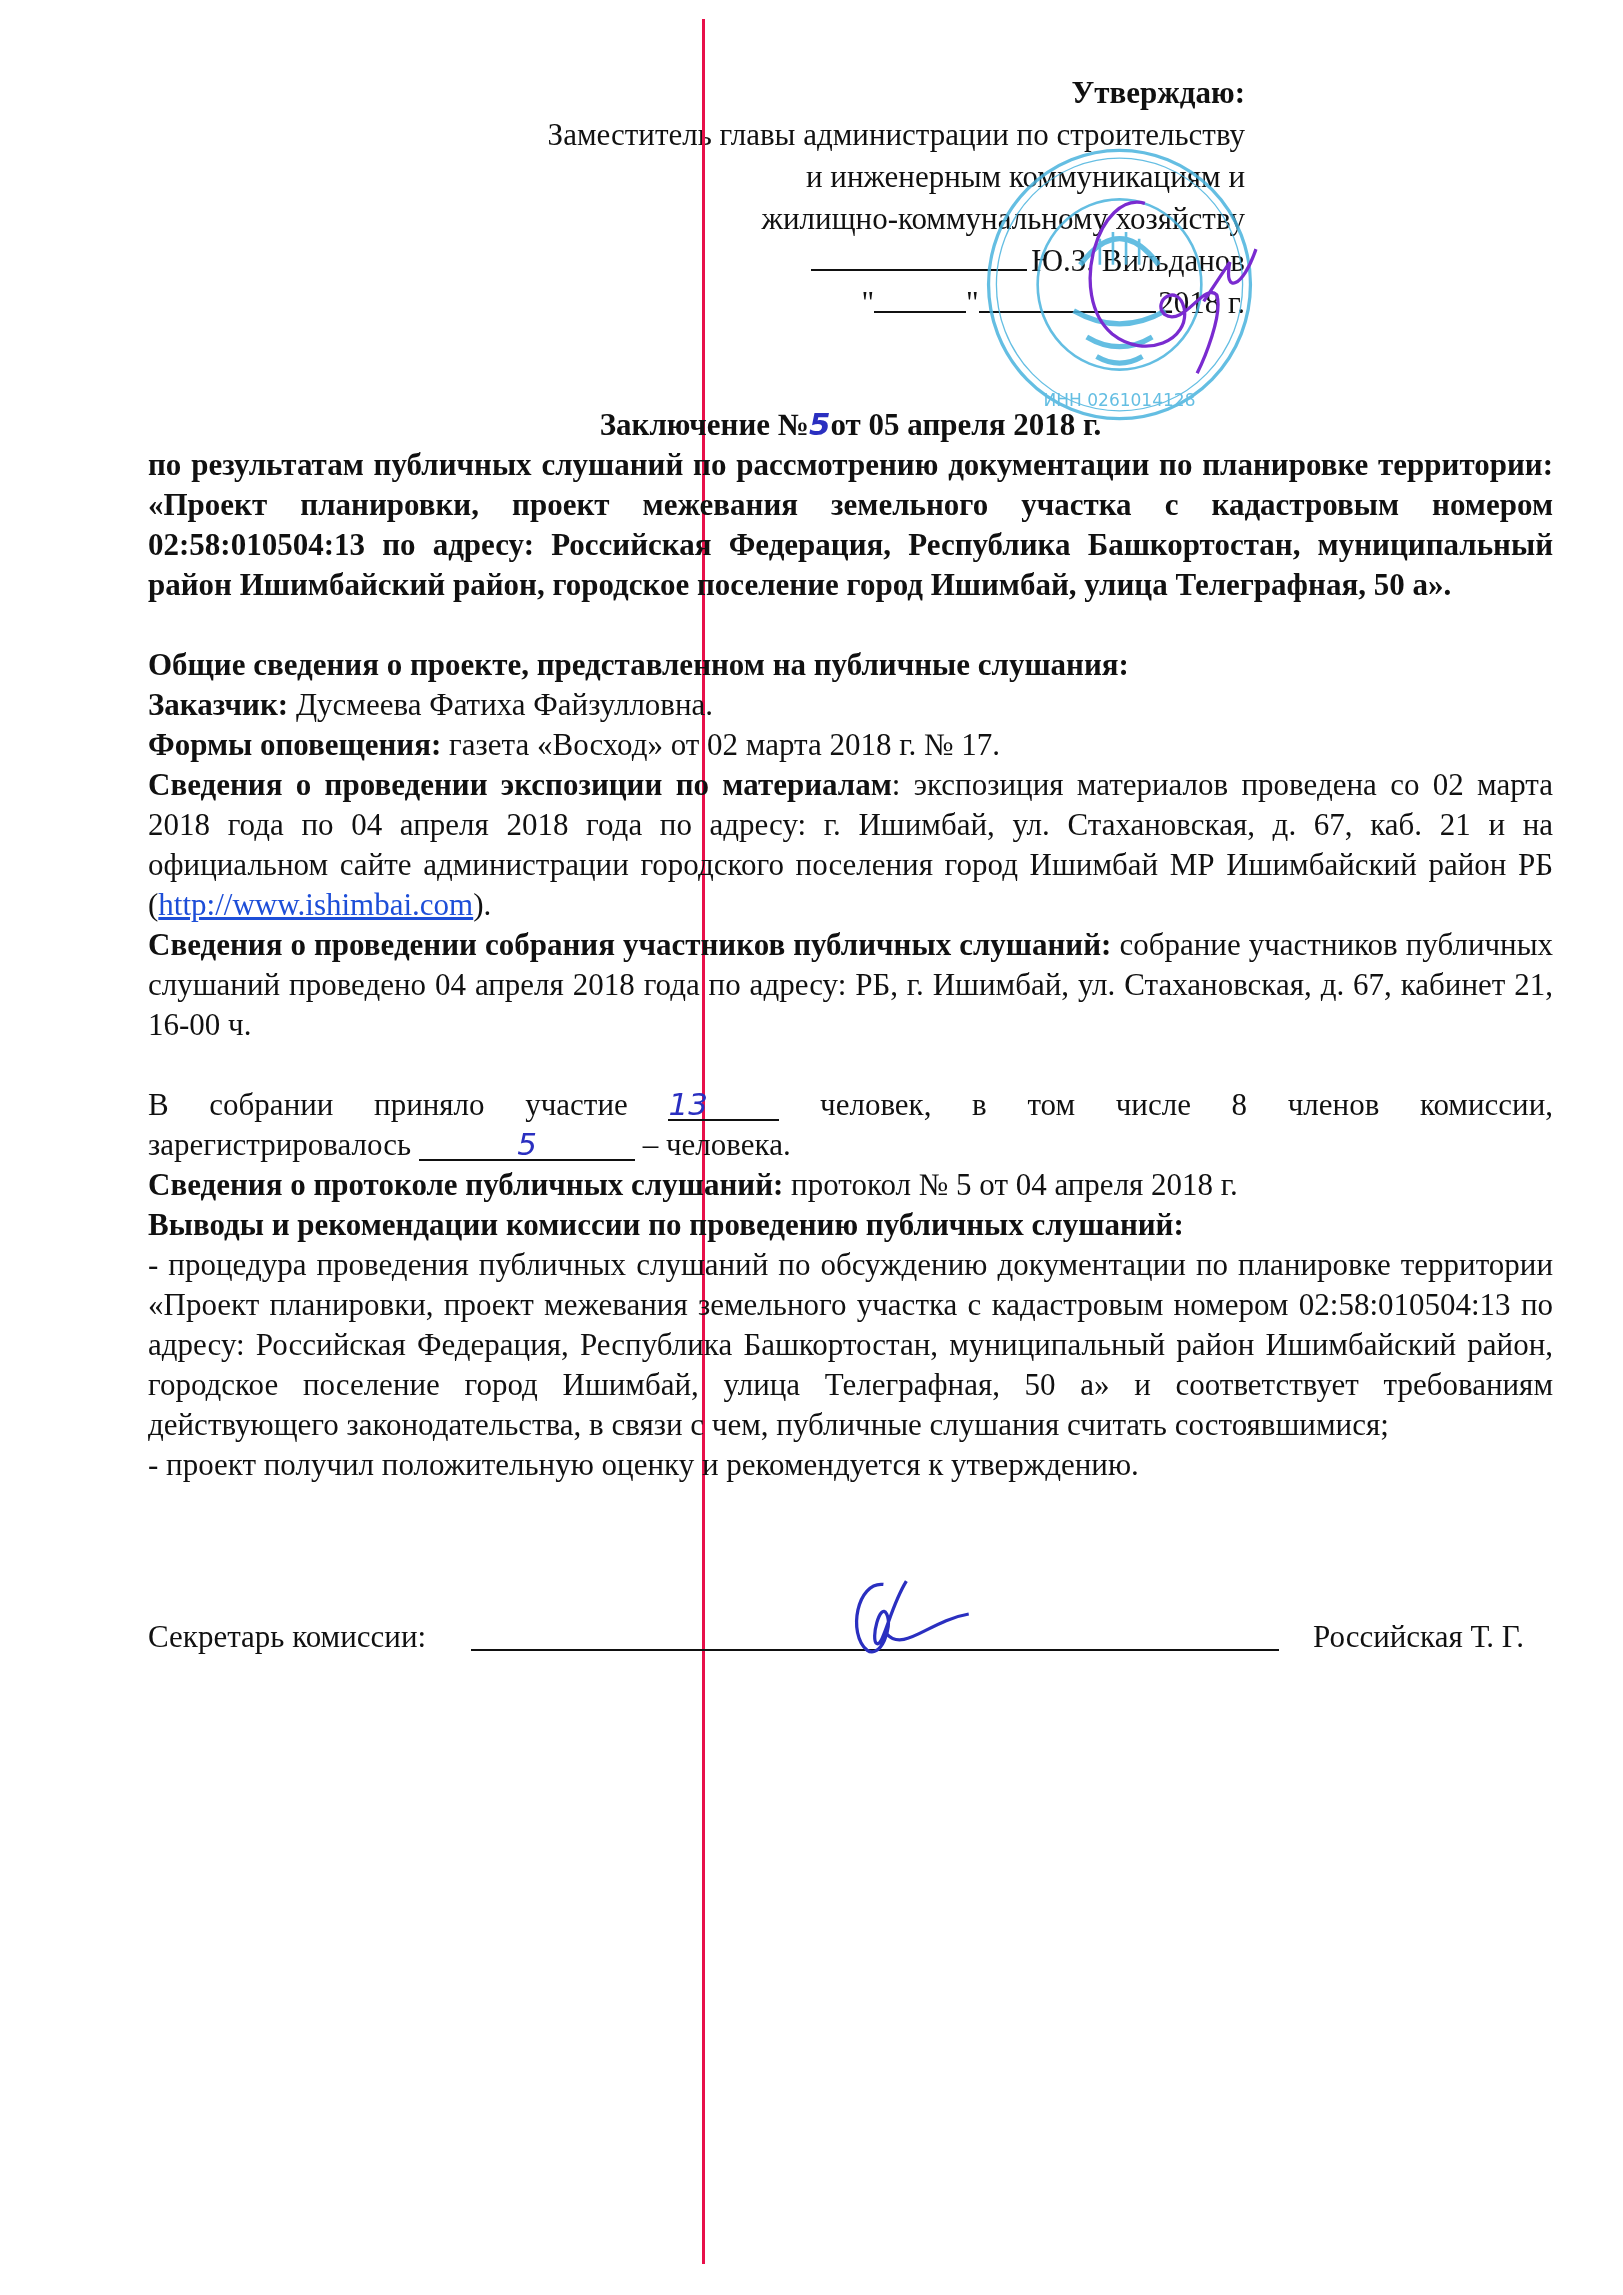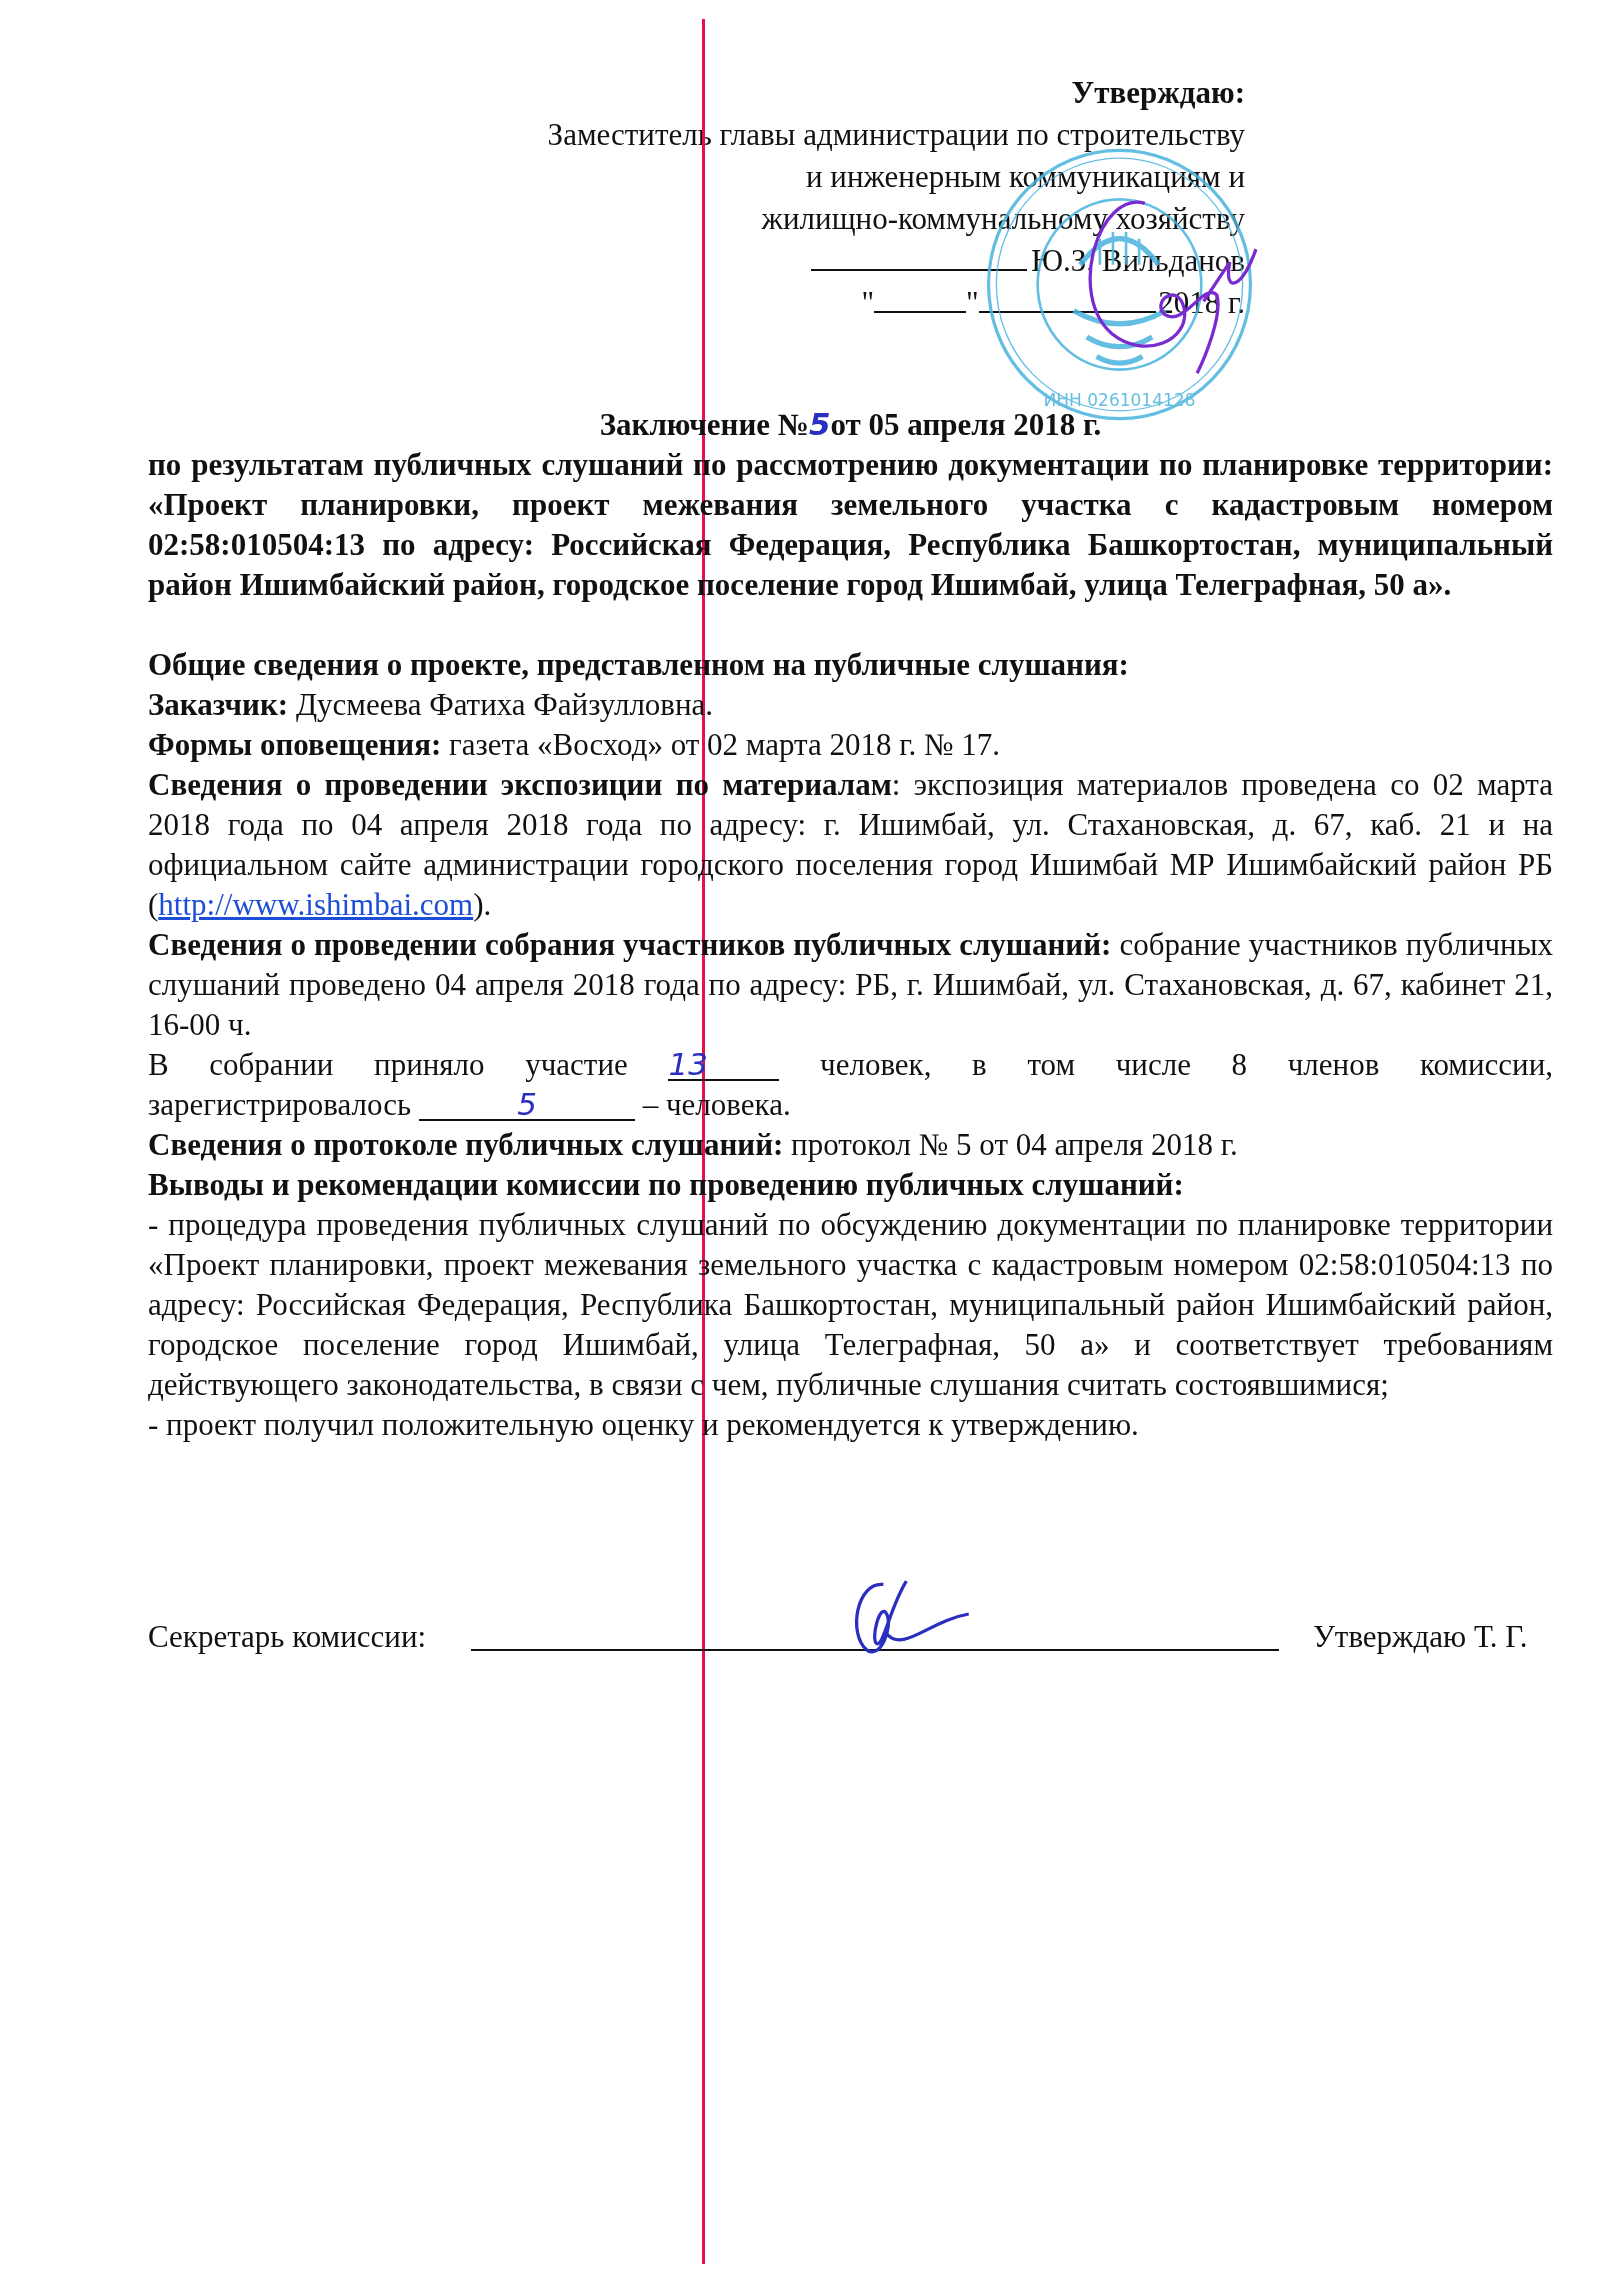--- a/index.html
+++ b/index.html
@@ -77,31 +77,31 @@
       <span>Заключение №</span><span class="hw">5</span><span>от 05 апреля  2018 г.</span>
     </p>
     <p class="just b">по результатам публичных слушаний   по рассмотрению  документации по планировке территории: «Проект планировки, проект межевания земельного участка с кадастровым номером 02:58:010504:13 по адресу: Российская Федерация, Республика Башкортостан, муниципальный район Ишимбайский район, городское поселение город Ишимбай, улица Телеграфная, 50 а».</p>
     <div class="gap"></div>
 
     <p class="b">Общие сведения о проекте, представленном на публичные слушания:</p>
     <p><span class="b">Заказчик:</span><span> Дусмеева Фатиха Файзулловна.</span></p>
     <p><span class="b">Формы оповещения:</span><span> газета «Восход» от 02 марта 2018 г. № 17.</span></p>
     <p class="just"><span class="b">Сведения о проведении экспозиции по материалам</span><span>: экспозиция материалов проведена со 02 марта 2018 года по 04 апреля 2018  года по адресу: г. Ишимбай, ул. Стахановская, д. 67, каб. 21 и на официальном сайте администрации городского поселения город Ишимбай МР Ишимбайский район РБ (</span><a class="link">http://www.ishimbai.com</a><span>).</span></p>
     <p class="just"><span class="b">Сведения о проведении собрания участников публичных слушаний:</span><span> собрание участников публичных слушаний  проведено 04 апреля 2018  года  по  адресу: РБ, г. Ишимбай, ул. Стахановская, д. 67, кабинет 21, 16-00 ч.</span></p>
-    <p class="just" style="text-align-last: justify;"><span>В собрании приняло участие </span><span class="fill hw" style="width:111px">13</span><span> человек, в том числе  8 членов  комиссии,</span></p>
+    <p class="just" style="text-align-last: justify; margin-top: 40px;"><span>В собрании приняло участие </span><span class="fill hw" style="width:111px">13</span><span> человек, в том числе  8 членов  комиссии,</span></p>
     <p><span>зарегистрировалось </span><span class="fill hw" style="width:216px">5</span><span> – человека.</span></p>
     <p><span class="b">Сведения о протоколе  публичных слушаний:</span><span> протокол № 5  от 04 апреля 2018 г.</span></p>
 
     <p class="b">Выводы и рекомендации комиссии по проведению публичных слушаний:</p>
     <p class="just">- процедура проведения публичных слушаний по обсуждению документации по планировке территории «Проект планировки, проект межевания земельного участка с кадастровым номером 02:58:010504:13 по адресу: Российская Федерация, Республика Башкортостан, муниципальный район Ишимбайский район, городское поселение город Ишимбай, улица Телеграфная, 50 а» и соответствует требованиям действующего законодательства, в связи с чем, публичные слушания  считать состоявшимися;</p>
     <p>- проект получил положительную оценку и  рекомендуется к утверждению.</p>
   </div>
 
   <div class="secretary">
     <span>Секретарь комиссии:</span>
     <span class="line"></span>
-    <span>Утверждаю Т. Г.</span>
+    <span>Российская Т. Г.</span>
   </div>
   <svg class="sig2" viewBox="0 0 230 140">
     <path d="M60 25 C20 20 5 100 35 125 C55 140 75 90 65 70 C55 50 40 110 50 115 C60 120 70 60 95 20 M65 100 C90 130 130 80 190 70" fill="none" stroke="#2a2fc0" stroke-width="5"></path>
   </svg>
 </div>
 
 
 </body></html>

